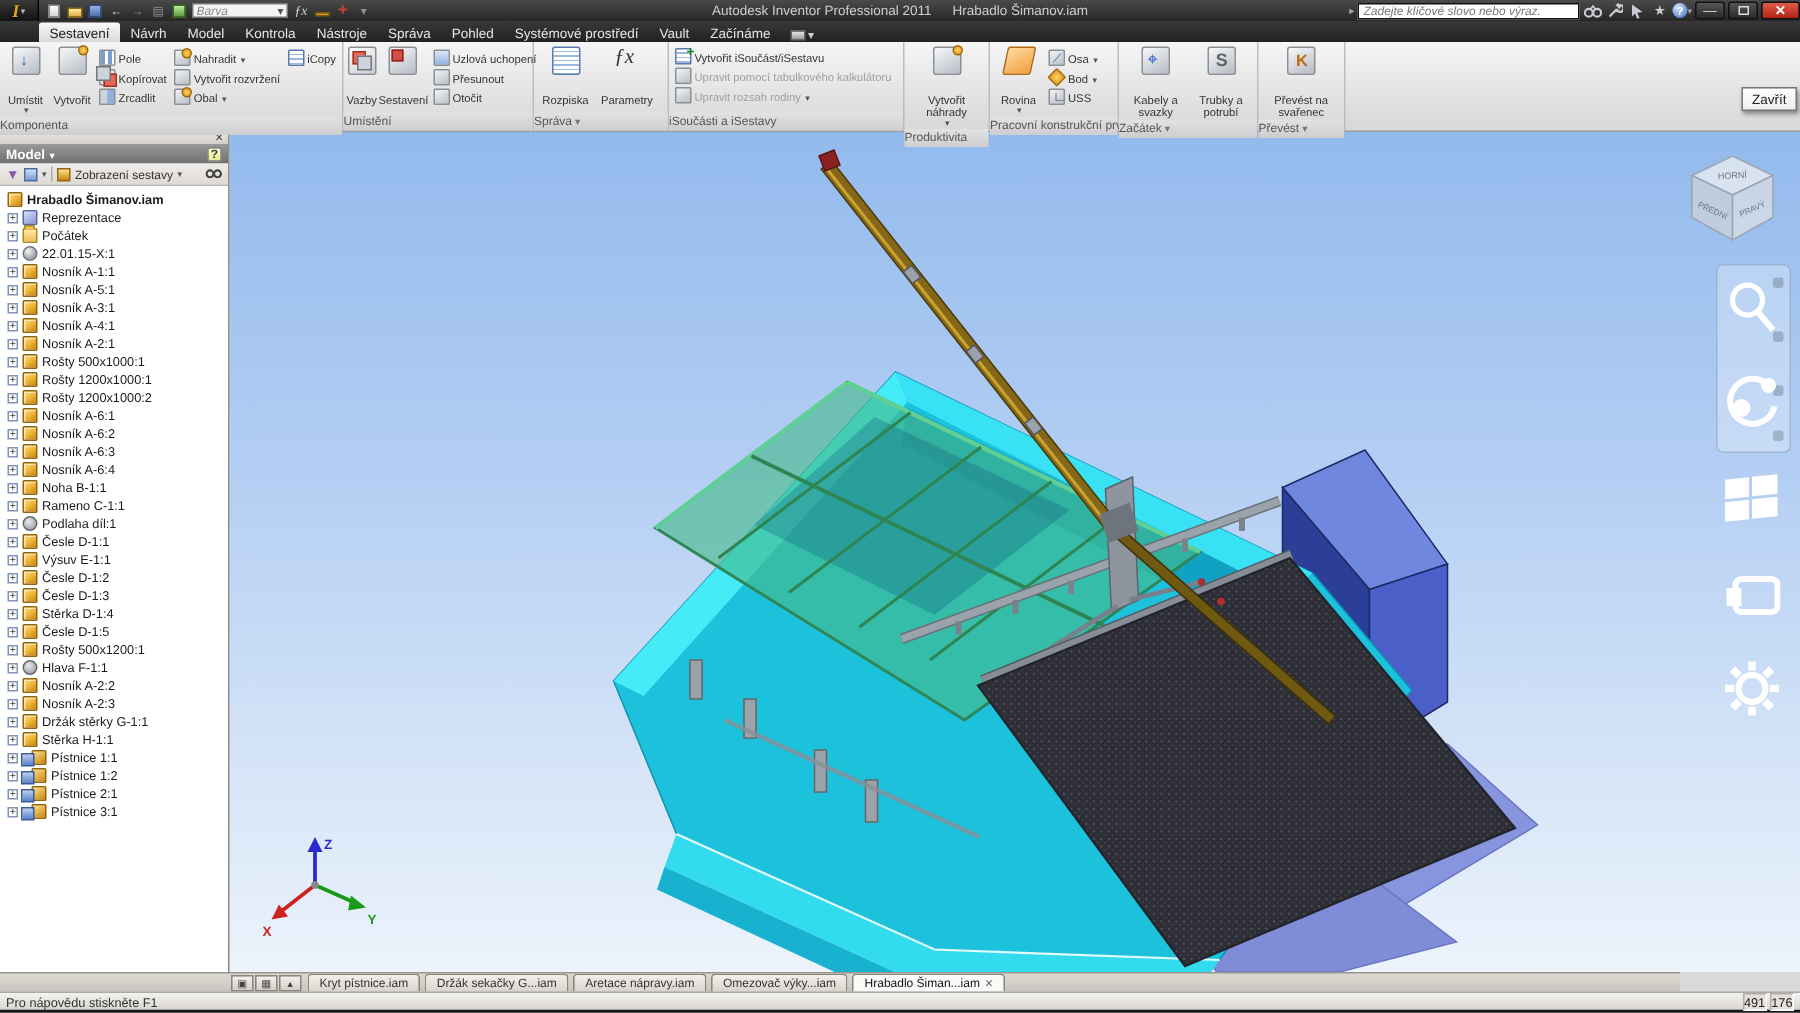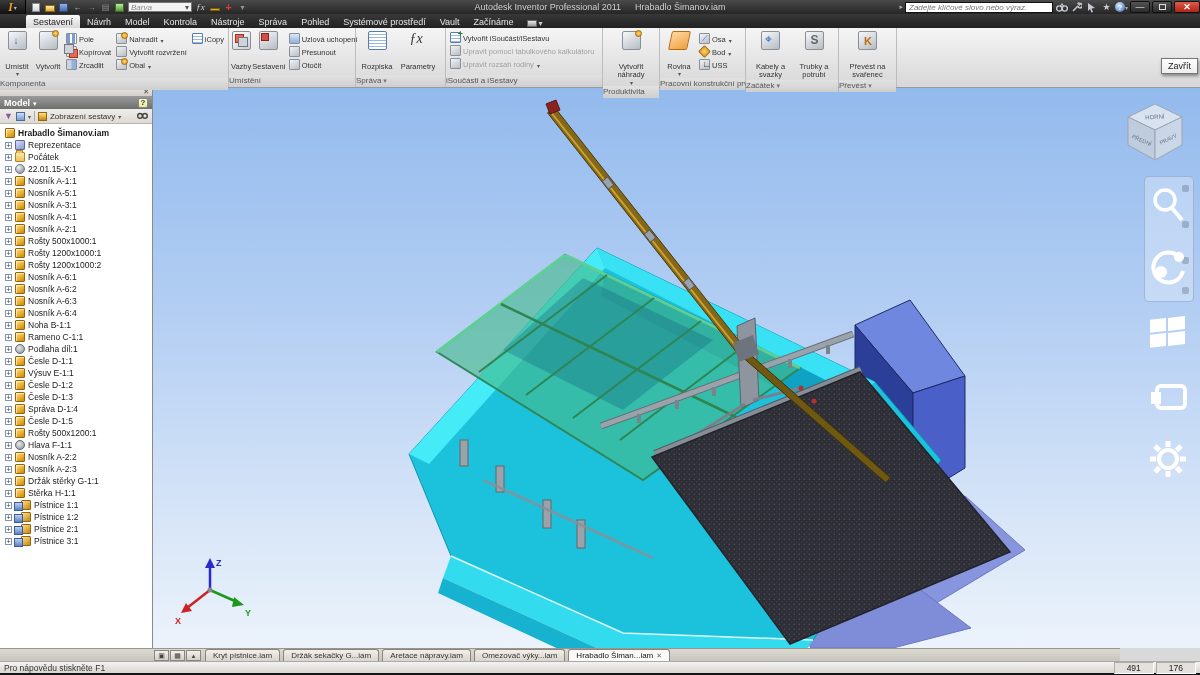--- a/index.html
+++ b/index.html
@@ -121,21 +121,21 @@
   
   .doctabs{position:absolute;top:648px;left:0;width:1120px;height:13px;background:linear-gradient(#dcd9d3,#c9c5be);border-top:1px solid #9a968e;display:flex;align-items:flex-end;padding-left:154px;z-index:25}
   .dtbtn{width:15px;height:11px;background:linear-gradient(#f2f0ec,#d4d0c8);border:1px solid #8a867e;display:flex;align-items:center;justify-content:center;font-size:7px;color:#444;margin-right:1px}
   .dtab{height:12px;display:flex;align-items:center;gap:3px;padding:0 7px;font-size:8px;color:#333;background:linear-gradient(#f2efe9,#d9d5cd);border:1px solid #8a867e;border-bottom:none;border-radius:3px 3px 0 0;margin-left:3px;white-space:nowrap}
   .dtab.active{background:#fafaf8;color:#111}
   .dtab .x{font-size:7px;color:#666}
 
   
   .statusbar{position:absolute;top:661px;left:0;width:1200px;height:12px;background:linear-gradient(#f4f3f1,#d9d6d1);border-top:1px solid #aaa;display:flex;align-items:center;font-size:8.5px;color:#333;padding:0 4px;z-index:26}
   .scount{margin-left:auto;display:flex;gap:2px}
-  .scell{border:1px solid #b0aca6;border-right-color:#fff;border-bottom-color:#fff;background:#e4e1dc;padding:0 12px;font-size:8.5px;color:#222}
+  .scell{border:1px solid #b0aca6;border-right-color:#fff;border-bottom-color:#fff;background:#e4e1dc;padding:0 0;font-size:8.5px;color:#222}
   .bottomedge{position:absolute;top:673px;left:0;width:1200px;height:2px;background:#161616}
 </style>
 </head>
 <body>
 
 <div class="app">
 
   <div class="titlebar">
     <div class="appbtn">
       <span class="applogo">I</span>
@@ -533,21 +533,21 @@
             <span>Česle D-1:2</span>
           </div>
         <div class="trow">
             <span class="texp"></span>
             <span class="tico" data-icon="assembly"></span>
             <span>Česle D-1:3</span>
           </div>
         <div class="trow">
             <span class="texp"></span>
             <span class="tico" data-icon="assembly"></span>
-            <span>Správa D-1:4</span>
+            <span>Stěrka D-1:4</span>
           </div>
         <div class="trow">
             <span class="texp"></span>
             <span class="tico" data-icon="assembly"></span>
             <span>Česle D-1:5</span>
           </div>
         <div class="trow">
             <span class="texp"></span>
             <span class="tico" data-icon="assembly"></span>
             <span>Rošty 500x1200:1</span>

